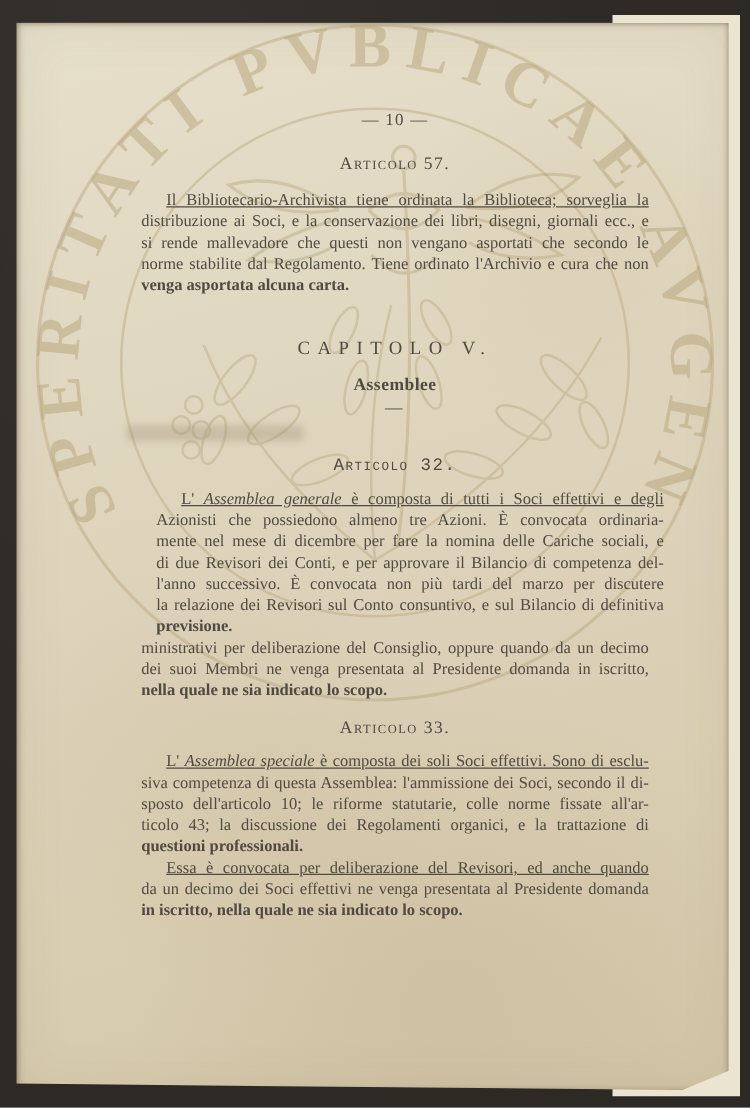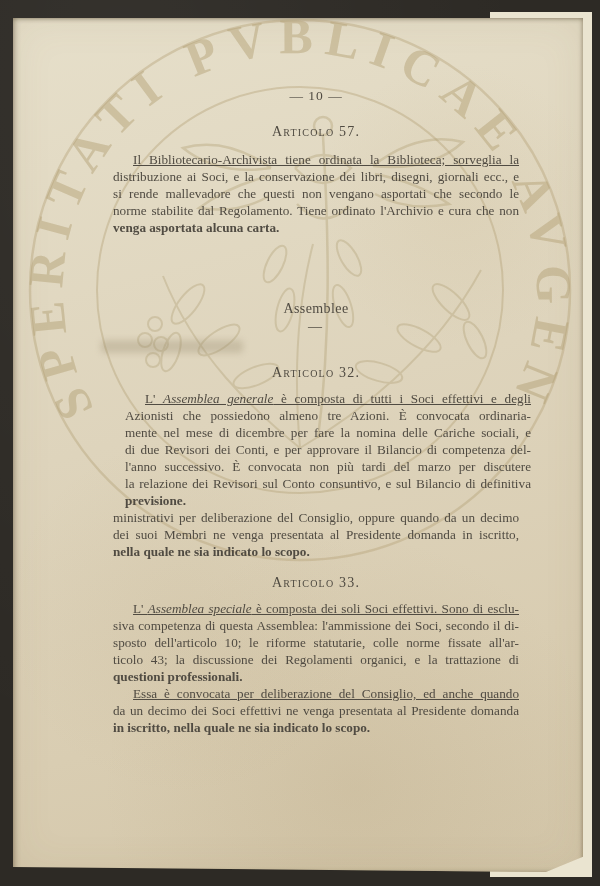--- a/index.html
+++ b/index.html
@@ -32,23 +32,23 @@
   .smudge{
     position:absolute; left:88px; top:322px; width:142px; height:13px; z-index:3;
     background:rgba(150,135,105,.30); filter:blur(3px); border-radius:4px;
   }
   .content{position:absolute; left:0; top:0; width:570px; height:854px; z-index:4;
     color:#504b42; font-size:13.2px;}
   .block{position:absolute; left:100px; width:406px;}
   .center{text-align:center;}
   .pagenum{top:70px; letter-spacing:1px; font-size:13.5px;}
   .art-heading{font-variant:small-caps; letter-spacing:1.2px; font-size:14px;}
-  .h31{top:106px;} .h32{top:347px;} .h33{top:557px;text-align:center;}
+  .h31{top:106px;} .h32{top:347px;font-family:Liberation Mono, monospace;} .h33{top:557px;text-align:center;}
   .chap-title{top:253px; font-size:15px; letter-spacing:6px;}
-  .chap-sub{top:283px; font-weight:normal; font-size:14px; letter-spacing:.4px;}
+  .chap-sub{top:283px; font-weight:bold; font-size:14px; letter-spacing:.4px;}
   .chap-sep{top:301px; font-size:14px; letter-spacing:2px;}
   .p31{top:133px;} .p32a{top:372px;margin-left:12px;} .p32b{top:491px;} .p33a{top:582px;} .p33b{top:667px;}
   .para .line{
     height:17px; line-height:17px; white-space:nowrap;
     text-align:justify; text-align-last:justify;
   }
   .para .line.first{padding-left:20px;text-decoration:underline;}
   .para .line.last{text-align-last:left;font-weight:bold;}
   .it{font-style:italic;}
 </style>
@@ -112,20 +112,21 @@
 
       <div class="block center art-heading h31">Articolo 57.</div>
       <div class="block para p31">
           <div class="line first"><span>Il Bibliotecario-Archivista tiene ordinata la Biblioteca; sorveglia la</span></div>
           <div class="line"><span>distribuzione ai Soci, e la conservazione dei libri, disegni, giornali ecc., e</span></div>
           <div class="line"><span>si rende mallevadore che questi non vengano asportati che secondo le</span></div>
           <div class="line"><span>norme stabilite dal Regolamento. Tiene ordinato l'Archivio e cura che non</span></div>
           <div class="line last"><span>venga asportata alcuna carta.</span></div>
         </div>
 
+      <div class="block center chap-title">CAPITOLO V.</div>
       <div class="block center chap-sub">Assemblee</div>
       <div class="block center chap-sep">—</div>
 
       <div class="block center art-heading h32">Articolo 32.</div>
       <div class="block para p32a">
           <div class="line first"><span>L' </span><span class="it">Assemblea generale</span><span> è composta di tutti i Soci effettivi e degli</span></div>
           <div class="line"><span>Azionisti che possiedono almeno tre Azioni. È convocata ordinaria-</span></div>
           <div class="line"><span>mente nel mese di dicembre per fare la nomina delle Cariche sociali, e</span></div>
           <div class="line"><span>di due Revisori dei Conti, e per approvare il Bilancio di competenza del-</span></div>
           <div class="line"><span>l'anno successivo. È convocata non più tardi del marzo per discutere</span></div>
@@ -140,20 +141,20 @@
 
       <div class="block center art-heading h33">Articolo 33.</div>
       <div class="block para p33a">
           <div class="line first"><span>L' </span><span class="it">Assemblea speciale</span><span> è composta dei soli Soci effettivi. Sono di esclu-</span></div>
           <div class="line"><span>siva competenza di questa Assemblea: l'ammissione dei Soci, secondo il di-</span></div>
           <div class="line"><span>sposto dell'articolo 10; le riforme statutarie, colle norme fissate all'ar-</span></div>
           <div class="line"><span>ticolo 43; la discussione dei Regolamenti organici, e la trattazione di</span></div>
           <div class="line last"><span>questioni professionali.</span></div>
         </div>
       <div class="block para p33b">
-          <div class="line first"><span>Essa è convocata per deliberazione del Consiglio, ed anche quando</span></div>
+          <div class="line first"><span>Essa è convocata per deliberazione del Revisori, ed anche quando</span></div>
           <div class="line"><span>da un decimo dei Soci effettivi ne venga presentata al Presidente domanda</span></div>
           <div class="line last"><span>in iscritto, nella quale ne sia indicato lo scopo.</span></div>
         </div>
 
     </div>
   </div>
 </div>
 
 </body></html>

